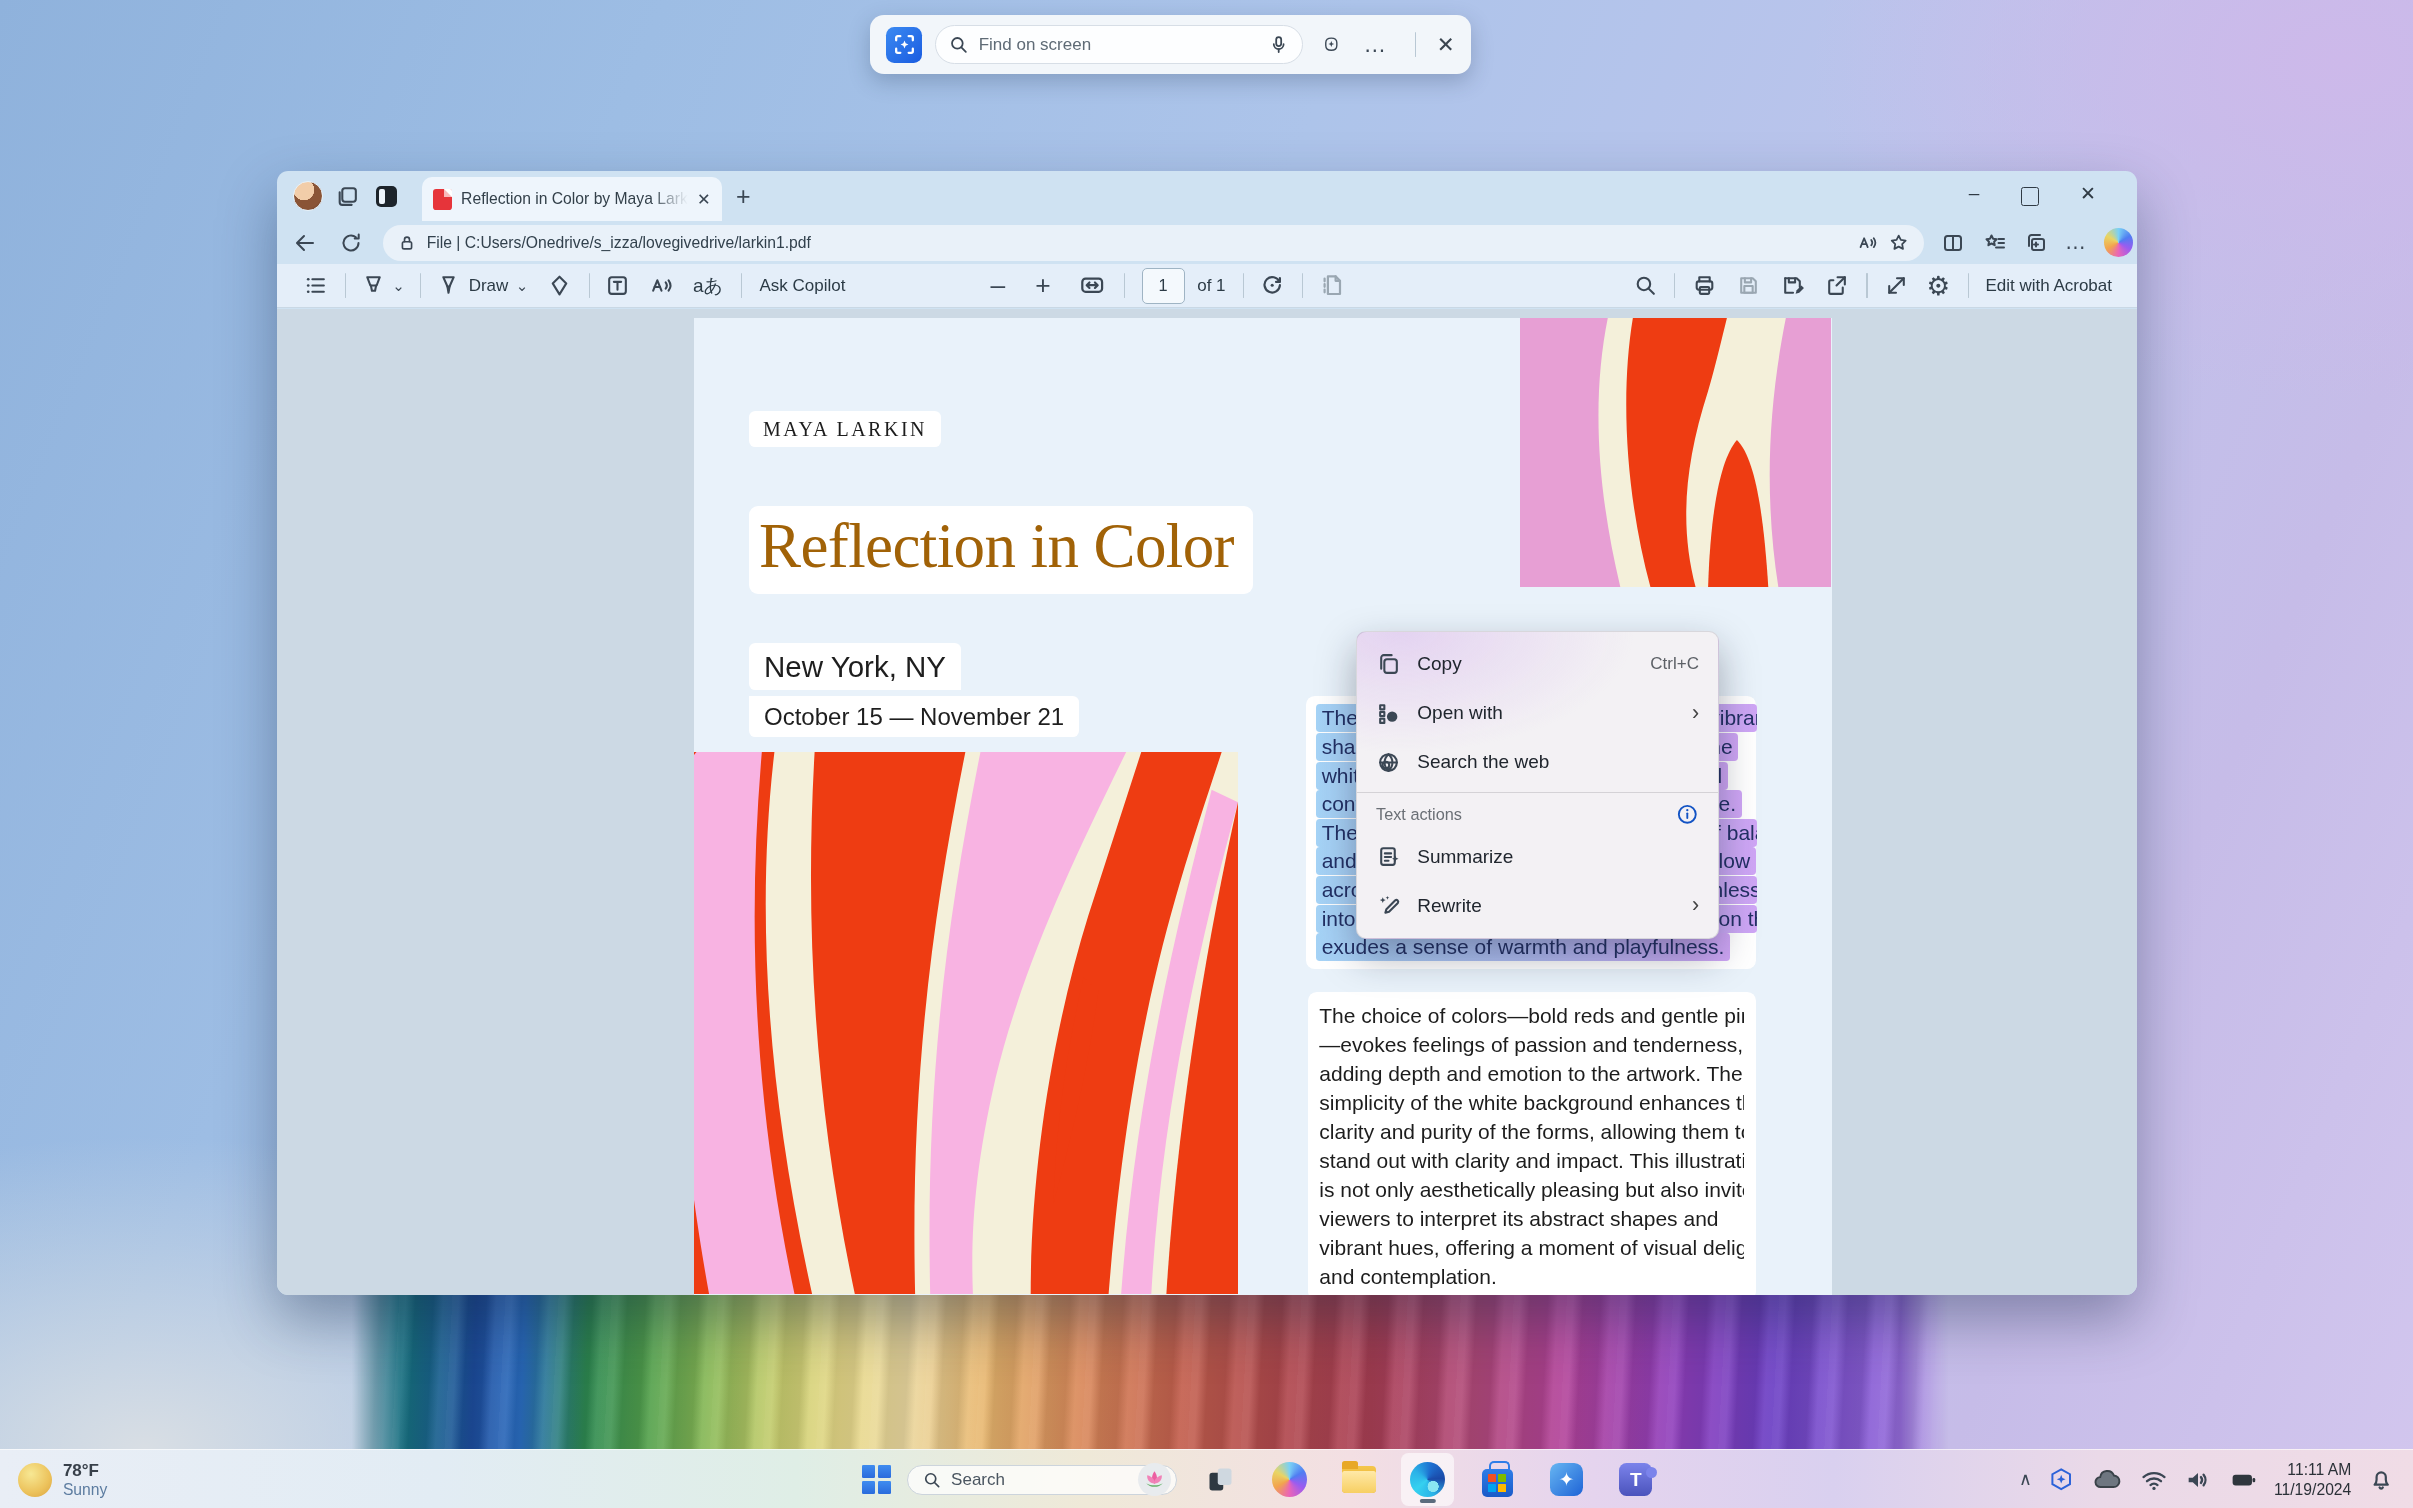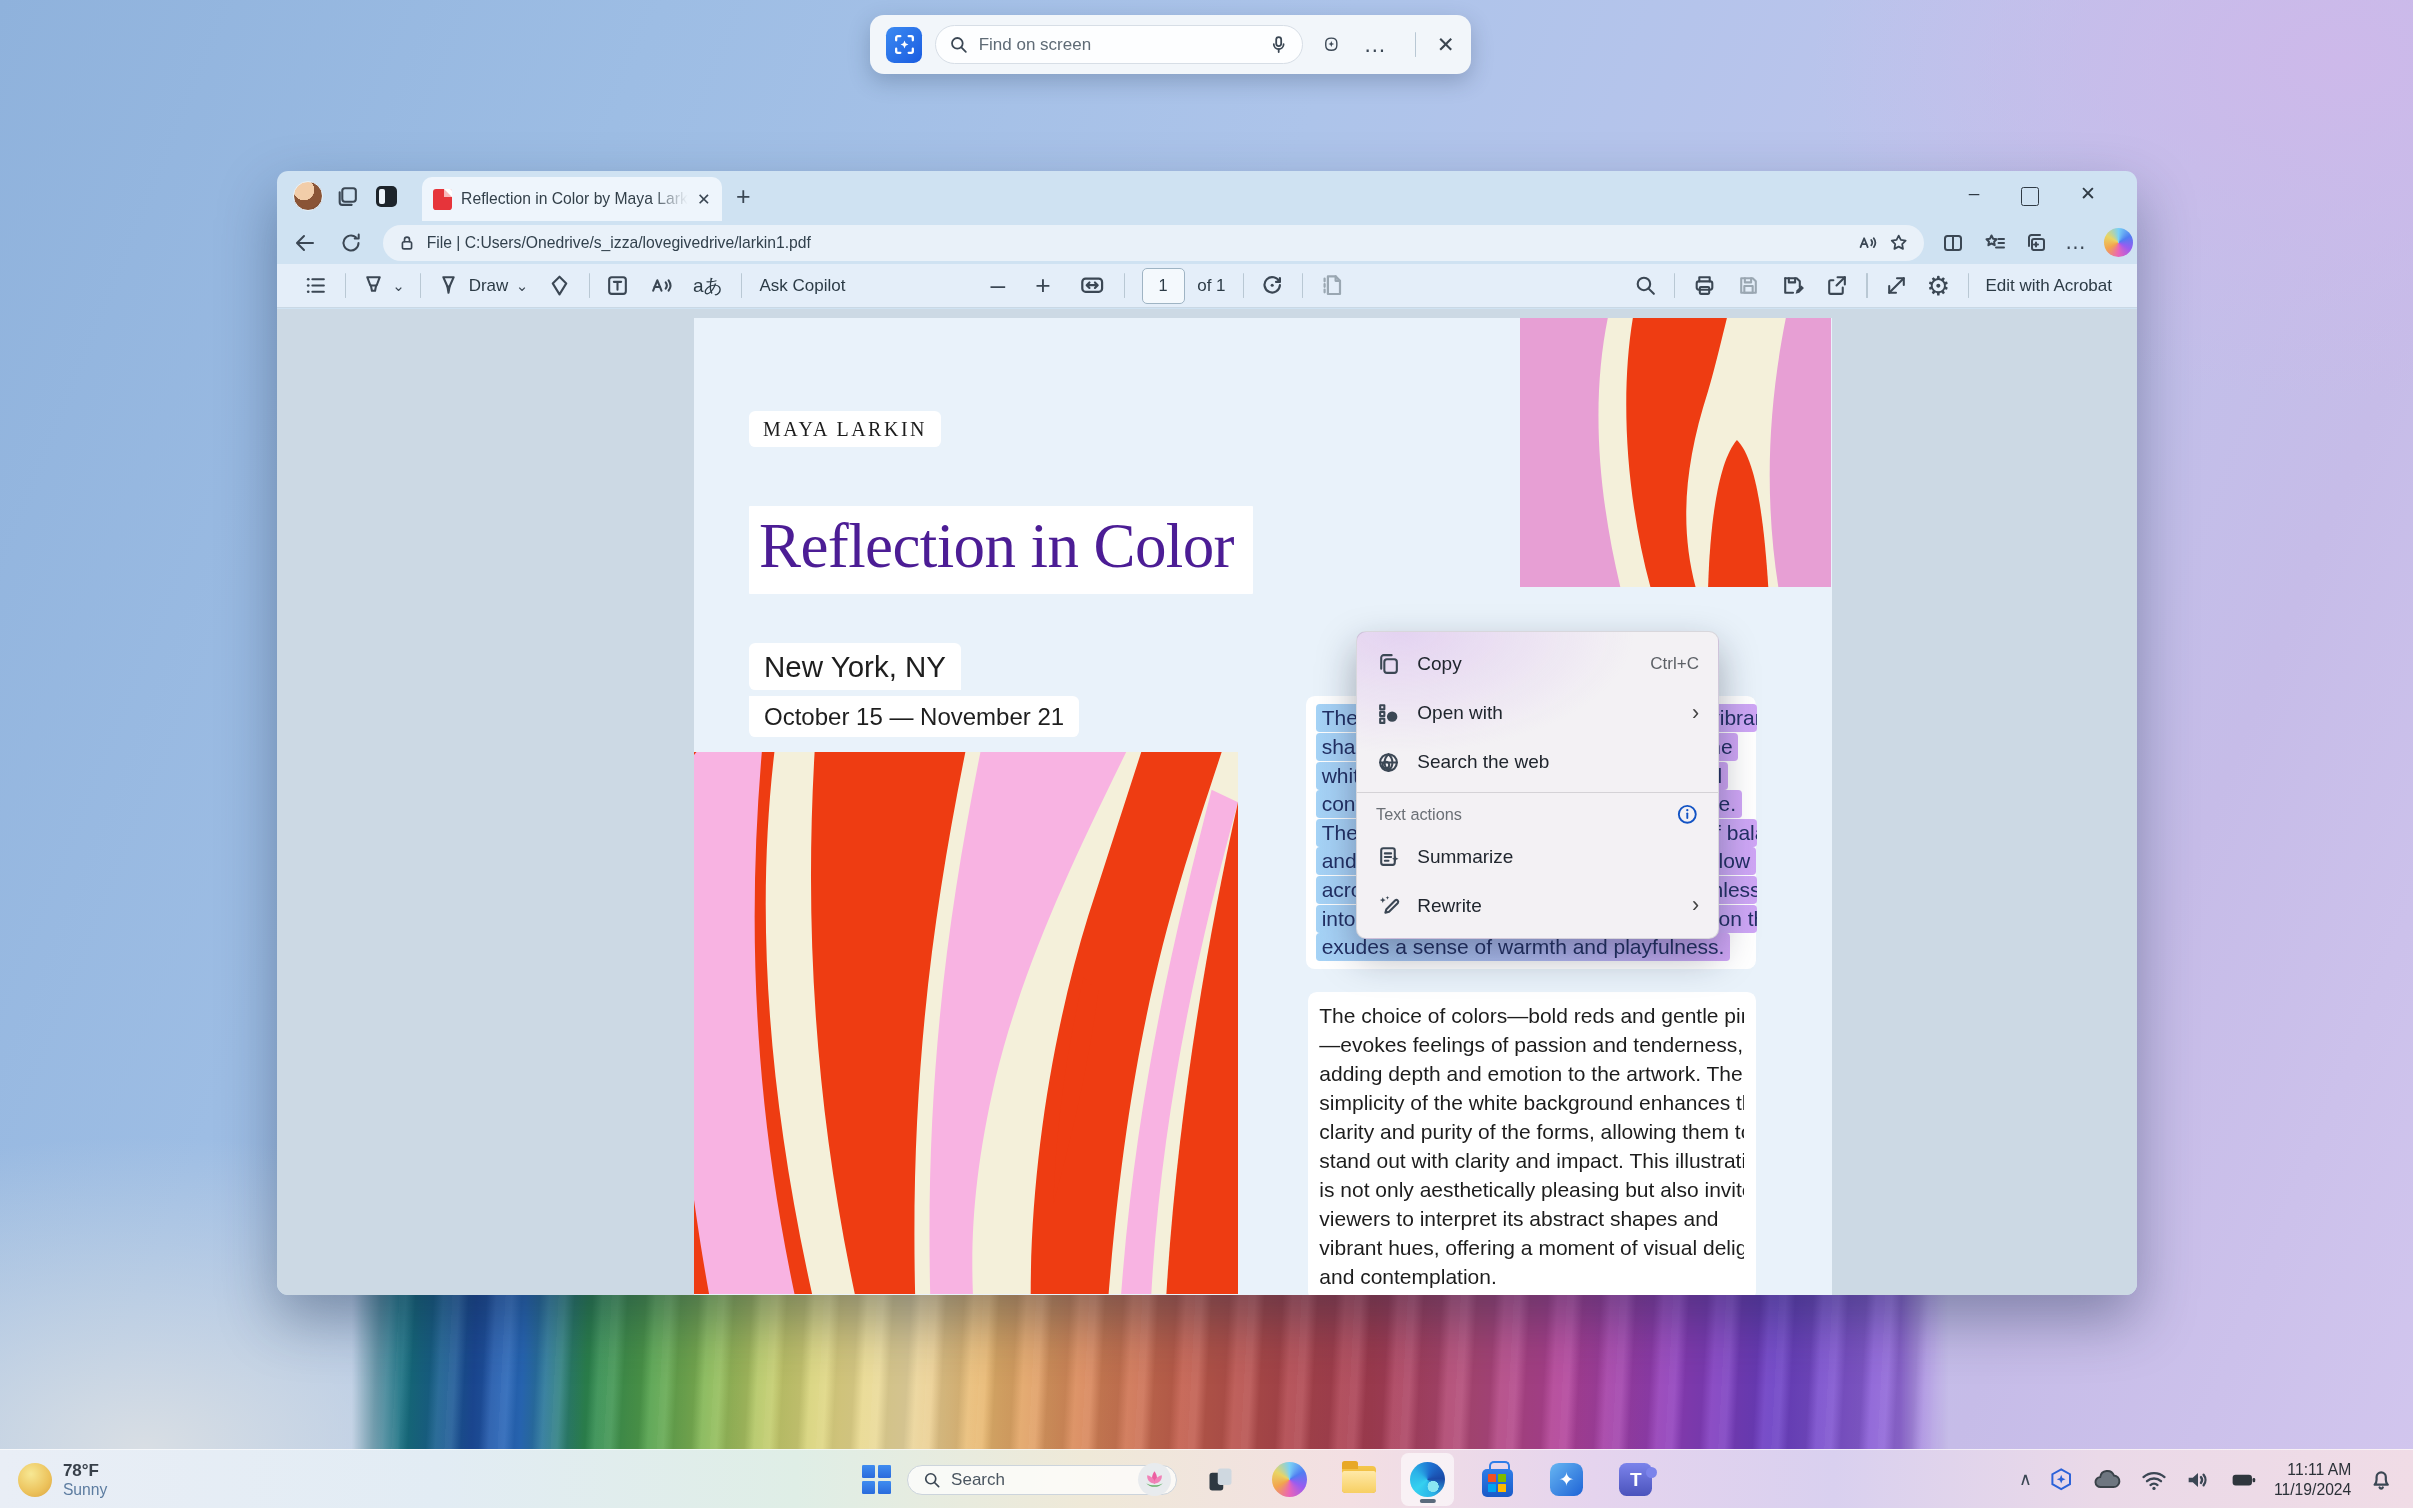--- a/index.html
+++ b/index.html
@@ -55,21 +55,21 @@
   .pagebox{width:41px;height:34px;border-radius:5px;background:#f4f9fd;border:1.3px solid #9fb4c4;
     display:flex;align-items:center;justify-content:center;font-size:16.3px;color:#2c3b46;}
   .viewer{left:0;top:138px;width:100%;height:986px;background:#ccd9e4;}
   .page{left:417px;top:9.4px;width:1138px;height:977px;background:#e9f2fa;overflow:hidden;}
 
   
   .wbox{background:#fff;border-radius:6.3px;width:fit-content;margin-top:30px;}
   .brand{left:55px;top:63px;padding:6.3px 14px;font-family:"Liberation Serif",serif;font-size:20px;
     letter-spacing:2.5px;color:#1d1d1d;}
   .doc-title{left:55px;top:158px;padding:3.8px 19px 11.3px 10px;font-family:"Liberation Serif",serif;
-    font-size:63px;color:#4c1d95;letter-spacing:-0.6px;border-radius:1px;}
+    font-size:63px;color:#a16207;letter-spacing:-0.6px;border-radius:9px;}
   .loc{left:55px;top:295px;padding:6.3px 15px;font-size:29.5px;font-weight:300;color:#1e1e1e;border-radius:6.3px 6.3px 0 6.3px;}
   .dates{left:55px;top:348px;padding:6.3px 15px;font-size:24px;font-weight:300;color:#1e1e1e;border-radius:0 6.3px 6.3px 6.3px;}
   .art-tr{left:826px;top:0;width:311px;height:269px;}
   .art-bl{left:0px;top:434px;width:544px;height:542px;}
 
   .para1{left:612px;top:378px;width:450px;background:#fff;border-radius:8.8px;padding:7.5px 10px;box-sizing:border-box;}
   .hline{font-size:21px;line-height:28px;color:#223064;white-space:nowrap;overflow:hidden;
     max-width:430px;width:fit-content;padding:0 5.7px;margin:0.6px 0;border-radius:3.8px;
     background:linear-gradient(90deg,#a5d3f6 0%,#b4bdf5 55%,#cfa5f5 100%);}
   .caret{left:381px;top:69px;width:3.1px;height:24px;background:#2b8ce0;border-radius:1.3px;}

